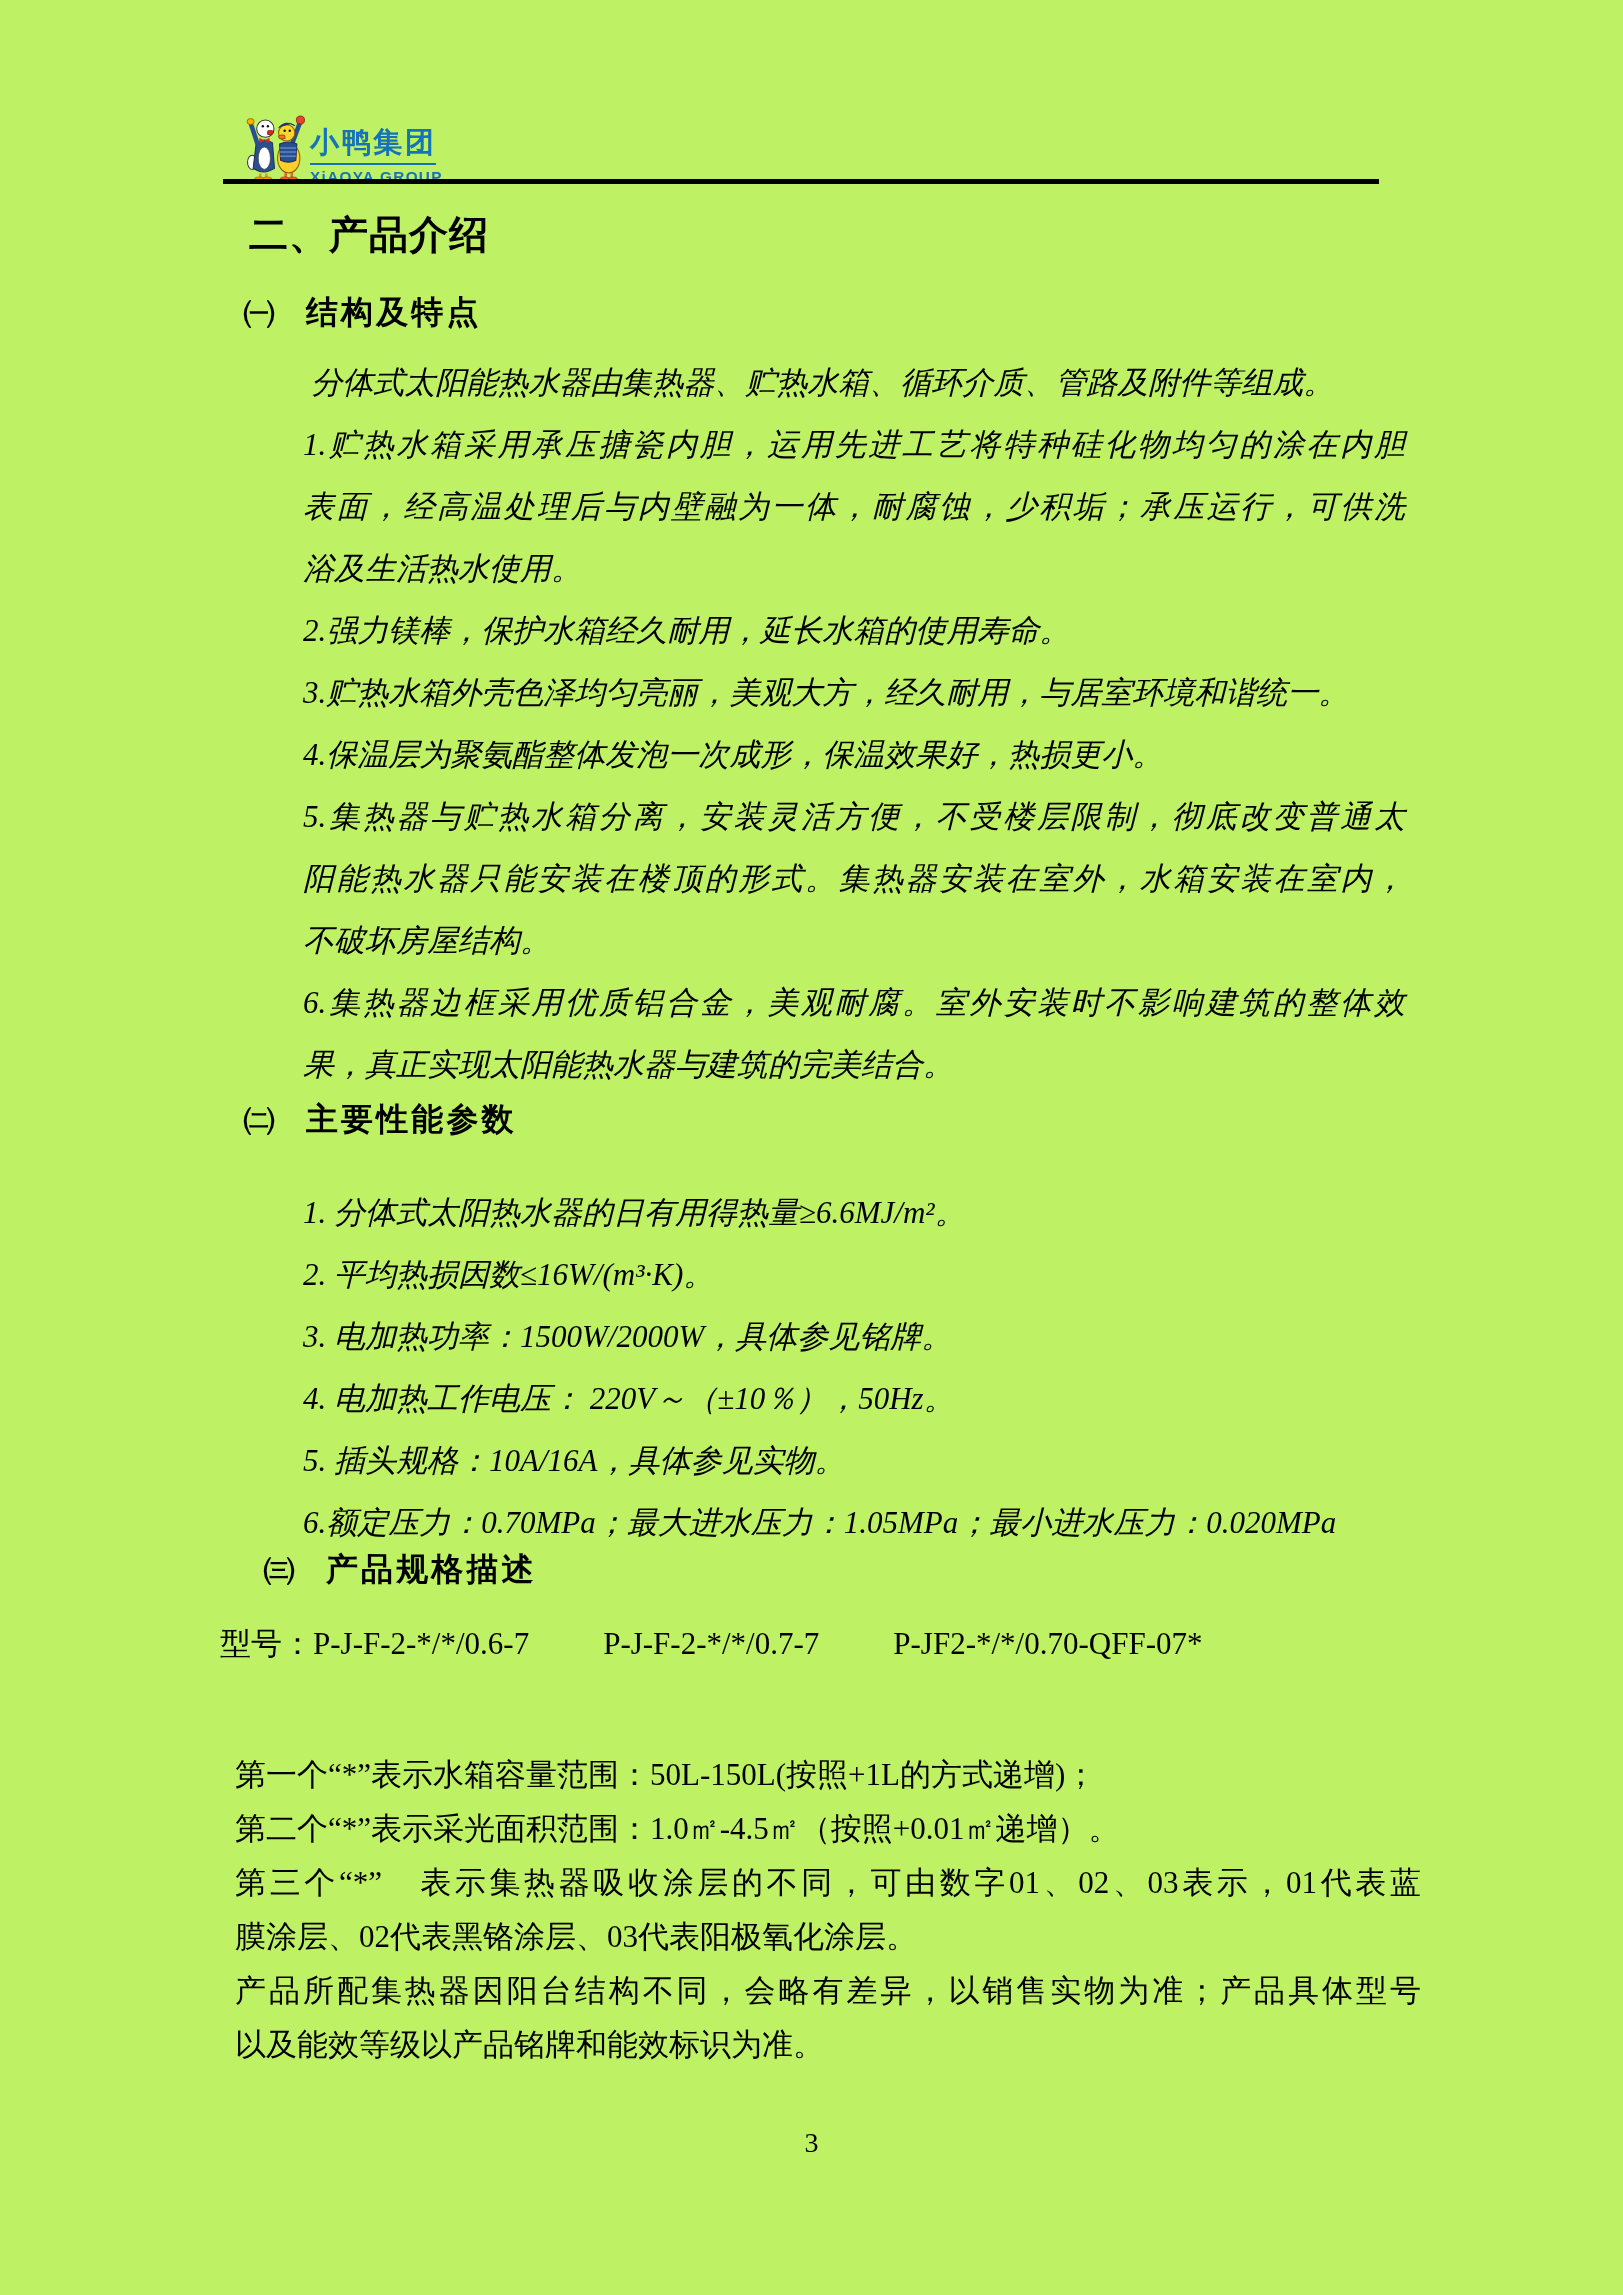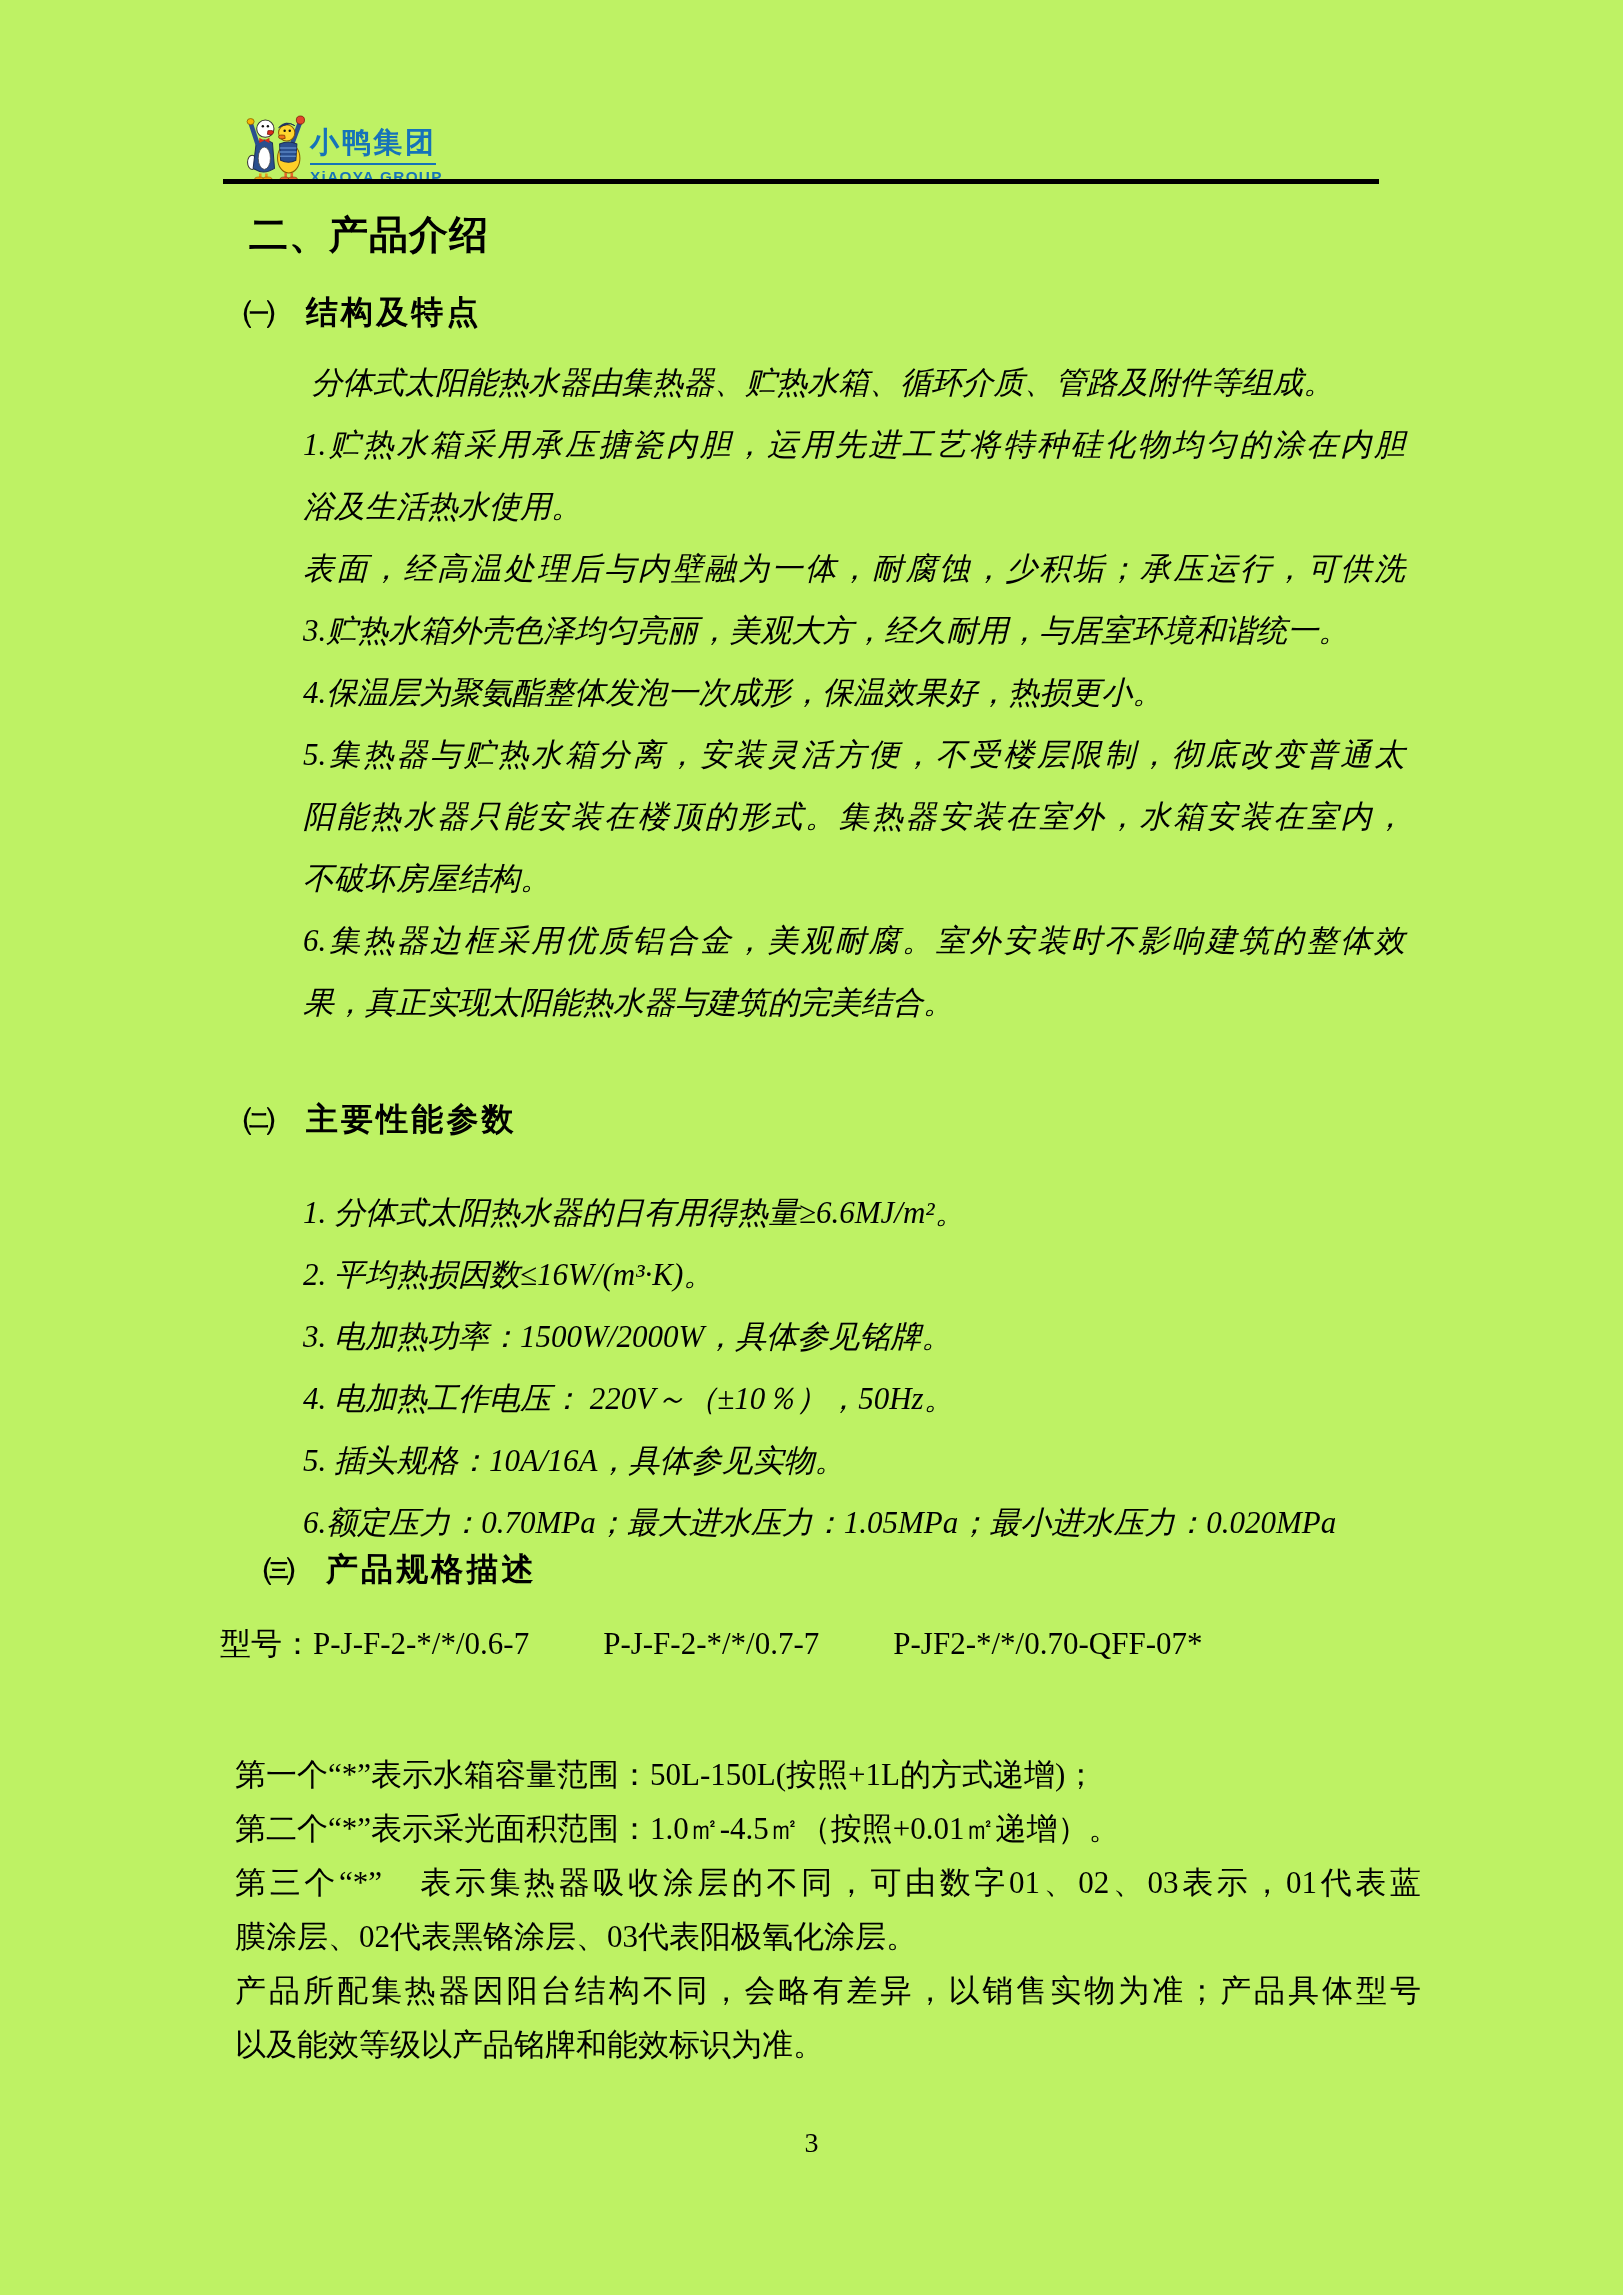--- a/index.html
+++ b/index.html
@@ -118,22 +118,23 @@
   <div class="header-rule"></div>
 
   <h1 class="doc-title">二、产品介绍</h1>
 
   <div class="sec-head sh1">
     <span class="marker">㈠</span><span class="sec-title">结构及特点</span>
   </div>
   <div class="body-block b1">
     <div class="line indent">分体式太阳能热水器由集热器、贮热水箱、循环介质、管路及附件等组成。</div>
     <div class="line stretch">1.贮热水箱采用承压搪瓷内胆，运用先进工艺将特种硅化物均匀的涂在内胆</div>
+    <div class="line stretch">表面，经高温处理后与内壁融为一体，耐腐蚀，少积垢；承压运行，可供洗</div>
     <div class="line">浴及生活热水使用。</div>
-    <div class="line stretch">表面，经高温处理后与内壁融为一体，耐腐蚀，少积垢；承压运行，可供洗</div>
+    <div class="line">2.强力镁棒，保护水箱经久耐用，延长水箱的使用寿命。</div>
     <div class="line">3.贮热水箱外壳色泽均匀亮丽，美观大方，经久耐用，与居室环境和谐统一。</div>
     <div class="line">4.保温层为聚氨酯整体发泡一次成形，保温效果好，热损更小。</div>
     <div class="line stretch">5.集热器与贮热水箱分离，安装灵活方便，不受楼层限制，彻底改变普通太</div>
     <div class="line stretch">阳能热水器只能安装在楼顶的形式。集热器安装在室外，水箱安装在室内，</div>
     <div class="line">不破坏房屋结构。</div>
     <div class="line stretch">6.集热器边框采用优质铝合金，美观耐腐。室外安装时不影响建筑的整体效</div>
     <div class="line">果，真正实现太阳能热水器与建筑的完美结合。</div>
   </div>
 
   <div class="sec-head sh2">

